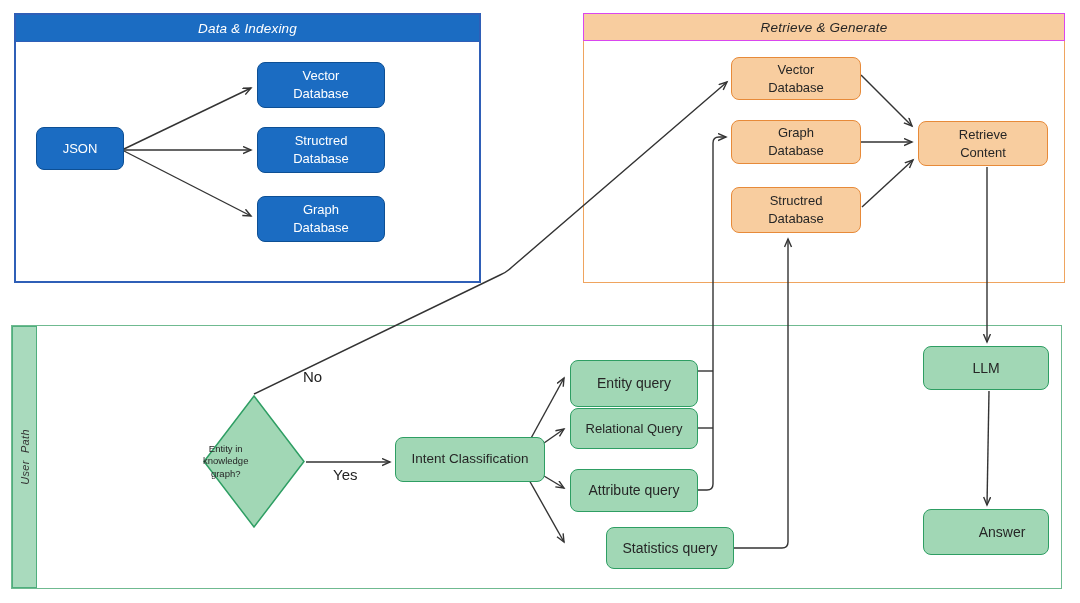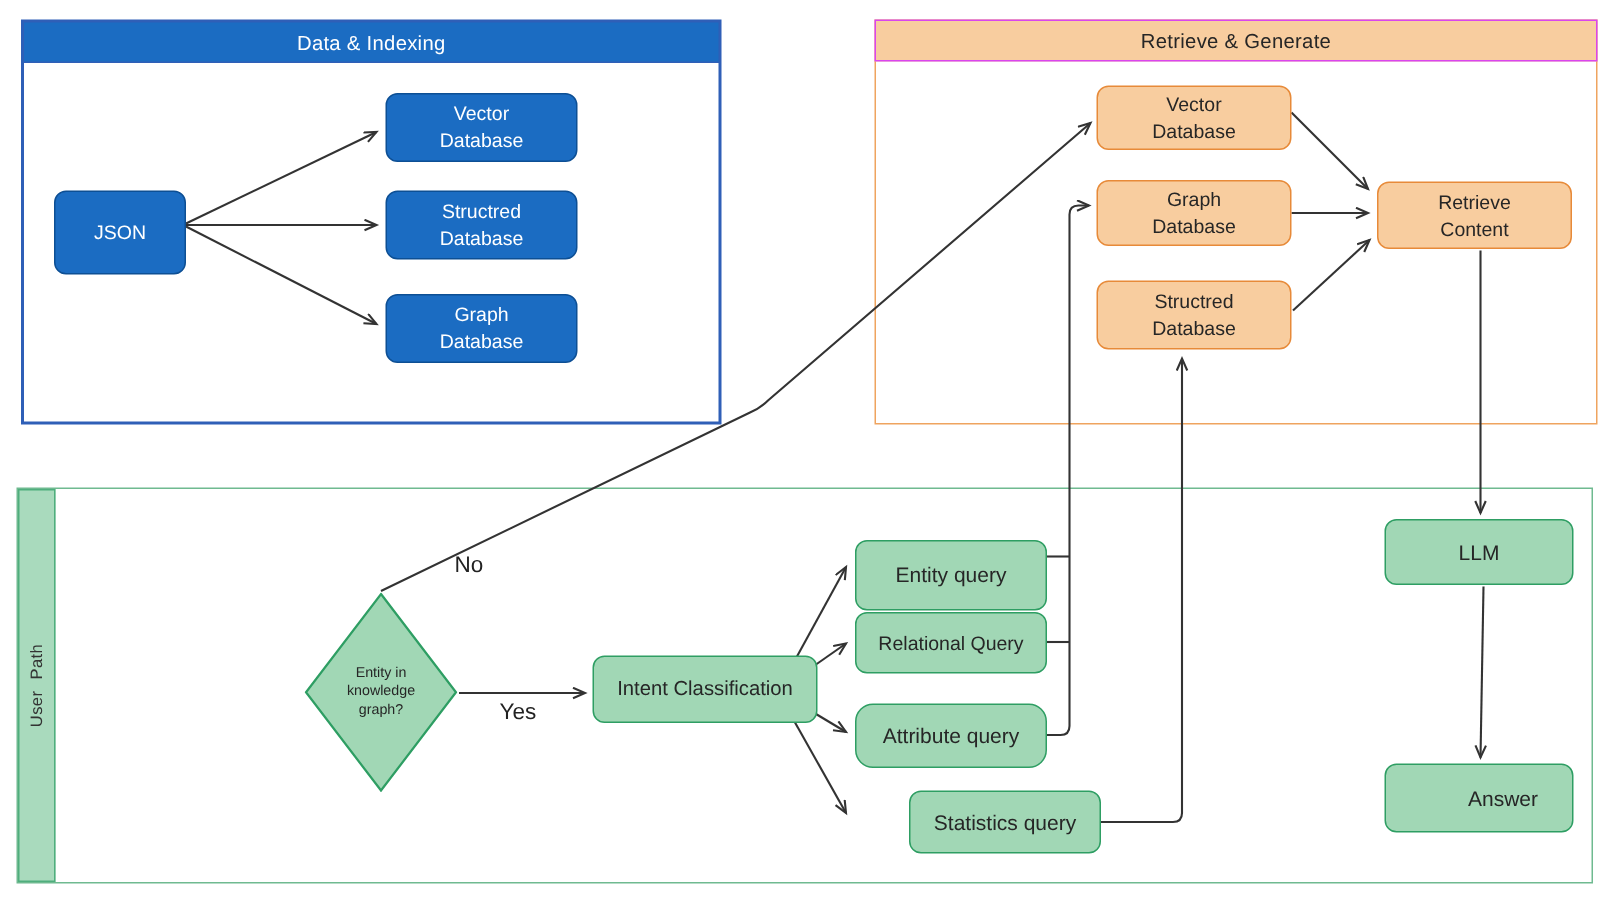--- a/index.html
+++ b/index.html
@@ -2,21 +2,21 @@
 <html><head>
 <meta charset="utf-8">
 <style>
   html,body{margin:0;padding:0;background:#ffffff;}
   .canvas{
     position:relative;width:1080px;height:603px;background:#ffffff;
     font-family:"Liberation Sans","DejaVu Sans",sans-serif;
     color:#262626;overflow:hidden;
   }
   
-  .container{position:absolute;background:transparent;box-sizing:border-box;}
+  .container{position:absolute;background:transparent;box-sizing:border-box;font-style:italic;}
   .container.blue-c{border:2px solid #2f5fb7;}
   .container.orange-c{border:1.5px solid #efa45f;}
   .container.green-c{border:1.5px solid #6fba90;}
   .container-header{
     position:absolute;left:-1px;top:-1px;right:-1px;height:28px;
     display:flex;align-items:center;justify-content:center;
     font-size:13.5px;letter-spacing:.2px;box-sizing:border-box;
   }
   .blue-h{background:#1b6cc2;color:#ffffff;border:1px solid #2f5fb7;}
   .orange-h{background:#f8cd9f;color:#262626;border:1px solid #d946ef;}
@@ -32,21 +32,21 @@
   
   .node{
     position:absolute;box-sizing:border-box;border-radius:8px;
     display:flex;align-items:center;justify-content:center;text-align:center;
     white-space:pre-line;font-size:13px;line-height:1.35;z-index:3;
   }
   .node.blue{background:#1b6cc2;border:1.5px solid #0d4f94;color:#ffffff;}
   .node.orange{background:#f8cd9f;border:1.5px solid #e78a39;color:#262626;}
   .node.green{background:#a1d7b5;border:1.5px solid #2e9e63;color:#262626;}
   .diamond{
-    position:absolute;z-index:3;display:flex;align-items:center;justify-content:center;
+    position:absolute;z-index:3;display:flex;align-items:center;justify-content:flex-start;
   }
   .diamond svg{position:absolute;left:0;top:0;}
   .diamond .dtext{
     position:relative;z-index:1;text-align:center;white-space:pre-line;
     font-size:9.5px;line-height:1.3;color:#262626;
   }
   
   .edges{position:absolute;left:0;top:0;z-index:2;}
   .edges path{fill:none;stroke:#333333;stroke-width:1.4;}
   .edge-label{
@@ -99,21 +99,21 @@
     <path d="M698,371 L713,371"></path>
     <path d="M698,428 L713,428"></path>
     <path d="M698,490 L707,490 Q713,490 713,484 L713,143 Q713,137 719,137 L726,137" marker-end="url(#arrow)"></path>
 
     <path d="M698,548 L782,548 Q788,548 788,542 L788,239" marker-end="url(#arrow)"></path>
 
     <path d="M987,167 L987,342" marker-end="url(#arrow)"></path>
     <path d="M989,391 L987,505" marker-end="url(#arrow)"></path>
   </svg>
 
-  <div class="node blue" style="left:36px;top:127px;width:88px;height:56px;">JSON</div>
+  <div class="node blue" style="left:36px;top:127px;width:88px;height:43px;">JSON</div>
   <div class="node blue" style="left:257px;top:62px;width:128px;height:46px;">Vector
 Database</div>
   <div class="node blue" style="left:257px;top:127px;width:128px;height:46px;">Structred
 Database</div>
   <div class="node blue" style="left:257px;top:196px;width:128px;height:46px;">Graph
 Database</div>
 
   <div class="node orange" style="left:731px;top:57px;width:130px;height:43px;">Vector
 Database</div>
   <div class="node orange" style="left:731px;top:120px;width:130px;height:44px;">Graph
@@ -129,21 +129,21 @@
       <polygon points="51,1 101,66.5 51,132 1,66.5" fill="#a1d7b5" stroke="#2e9e63" stroke-width="1.5"></polygon>
     </svg>
     <div class="dtext">Entity in
 knowledge
 graph?</div>
   </div>
 
   <div class="node green" style="left:395px;top:437px;width:150px;height:45px;font-size:13.5px;">Intent Classification</div>
   <div class="node green" style="left:570px;top:360px;width:128px;height:47px;font-size:14px;">Entity query</div>
   <div class="node green" style="left:570px;top:408px;width:128px;height:41px;">Relational Query</div>
-  <div class="node green" style="left:570px;top:469px;width:128px;height:43px;font-size:14px;border-radius:12px;">Attribute query</div>
+  <div class="node green" style="left:570px;top:469px;width:128px;height:43px;font-size:14px;">Attribute query</div>
   <div class="node green" style="left:570px;top:527px;width:128px;height:42px;font-size:14px;margin-left:36px;">Statistics query</div>
   <div class="node green" style="left:923px;top:346px;width:126px;height:44px;font-size:14px;">LLM</div>
   <div class="node green" style="left:923px;top:509px;width:126px;height:46px;font-size:14px;padding-left:32px;">Answer</div>
 
   <div class="edge-label" style="left:303px;top:368px;">No</div>
   <div class="edge-label" style="left:333px;top:466px;">Yes</div>
 
 </div>
 
 </body></html>

